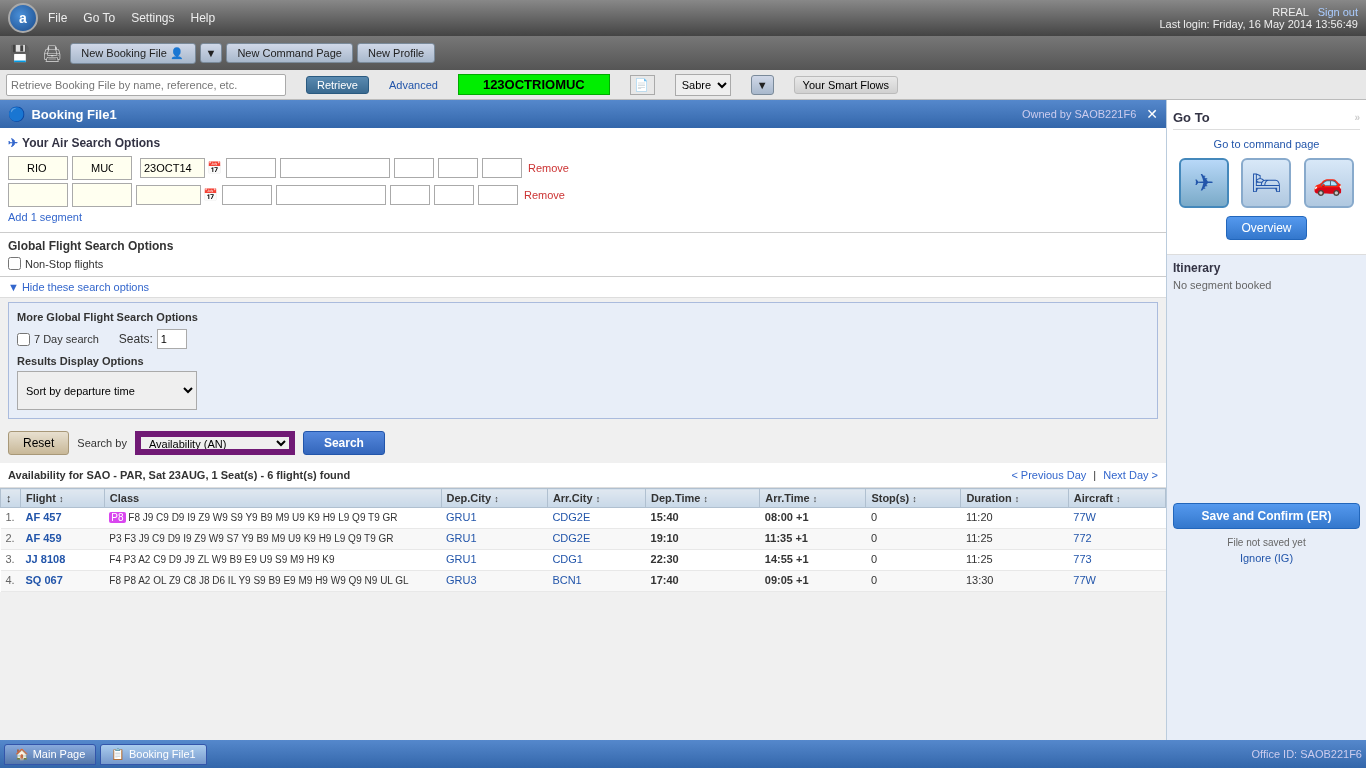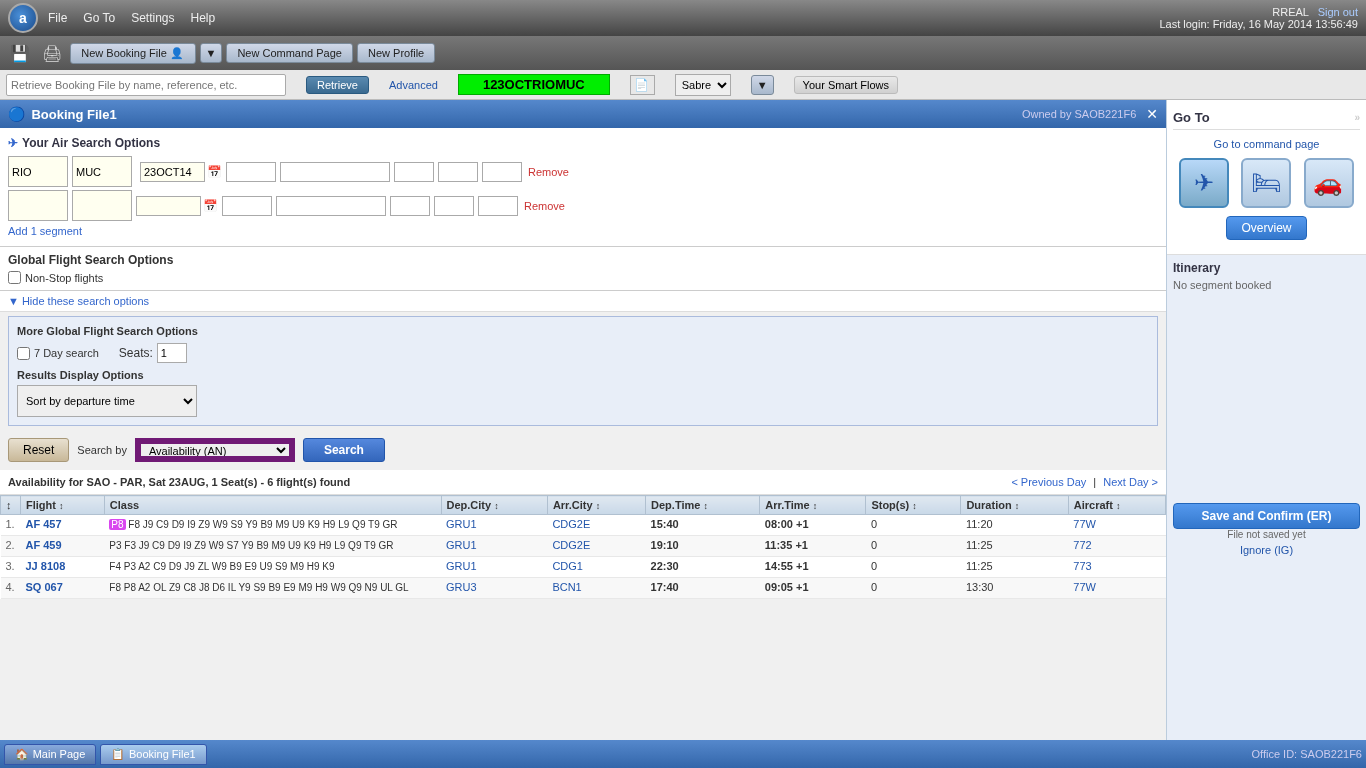--- a/index.html
+++ b/index.html
@@ -45,21 +45,21 @@
     .search-headers { display: flex; gap: 0; font-size: 11px; font-weight: bold; color: #333; margin-bottom: 4px; }
     .sh-from { width: 70px; }
     .sh-to { width: 70px; }
     .sh-date { width: 90px; }
     .sh-time { width: 60px; }
     .sh-airlines { width: 120px; }
     .sh-cabin { width: 50px; }
     .sh-class { width: 50px; }
     .sh-via { width: 70px; }
     .search-row { display: flex; align-items: center; gap: 2px; margin-bottom: 3px; }
-    .sr-from input, .sr-to input { width: 60px; height: 31px; border: 1px solid #aaa; padding: 0 3px; font-size: 11px; background: #fffff0; }
+    .sr-from input, .sr-to input { width: 60px; height: 24px; border: 1px solid #aaa; padding: 0 18px; font-size: 11px; background: #fffff0; }
     .sr-date { display: flex; align-items: center; gap: 2px; }
     .sr-date input { width: 65px; height: 20px; border: 1px solid #aaa; padding: 0 3px; font-size: 11px; background: #fffff0; }
     .sr-time input { width: 50px; height: 20px; border: 1px solid #aaa; padding: 0 3px; font-size: 11px; }
     .sr-airlines input { width: 110px; height: 20px; border: 1px solid #aaa; padding: 0 3px; font-size: 11px; }
     .sr-cabin input, .sr-class input, .sr-via input { width: 40px; height: 20px; border: 1px solid #aaa; padding: 0 3px; font-size: 11px; }
     .cal-icon { font-size: 12px; cursor: pointer; color: #3366cc; }
     .remove-link { color: #cc3333; font-size: 11px; cursor: pointer; text-decoration: none; margin-left: 4px; }
     .add-segment-link { color: #3366cc; font-size: 11px; cursor: pointer; text-decoration: none; }
 
     
@@ -70,21 +70,21 @@
     
     #hide-options { background: white; padding: 4px 8px; border-bottom: 1px solid #ddd; }
     .hide-link { color: #3366cc; font-size: 11px; cursor: pointer; display: flex; align-items: center; gap: 3px; }
 
     
     #more-options-box { background: #e8eef8; border: 1px solid #aabbdd; margin: 4px 8px; padding: 8px; }
     #more-options-title { font-weight: bold; font-size: 11px; margin-bottom: 6px; }
     .seven-day-row { display: flex; align-items: center; gap: 20px; margin-bottom: 6px; }
     .results-display { font-size: 11px; }
     .results-display-title { font-weight: bold; font-size: 11px; margin-bottom: 4px; }
-    .sort-select { height: 32px; border: 1px solid #aaa; padding: 0 4px; font-size: 11px; width: 180px; }
+    .sort-select { height: 39px; border: 1px solid #aaa; padding: 0 4px; font-size: 11px; width: 180px; }
 
     
     #search-buttons { padding: 8px; display: flex; align-items: center; gap: 8px; }
     .reset-btn { background: linear-gradient(to bottom, #e8e0d0, #c8b898); border: 1px solid #a89878; border-radius: 3px; padding: 4px 14px; font-size: 12px; cursor: pointer; }
     .search-by-label { font-size: 11px; }
     .search-by-select { height: 24px; border: 6px solid #701a75; padding: 0 4px; font-size: 11px; width: 160px; }
     .search-btn { background: linear-gradient(to bottom, #5588dd, #3366bb); border: 1px solid #2255aa; border-radius: 3px; color: white; padding: 4px 20px; font-size: 12px; font-weight: bold; cursor: pointer; }
 
     
     #results-section { background: white; padding: 0; }
@@ -117,21 +117,21 @@
     .goto-icon-btn.selected { background: linear-gradient(to bottom, #b8d8f8, #7aaac8); border-color: #4488bb; }
     .goto-icon-svg { font-size: 24px; color: #2255aa; }
     #overview-btn { background: linear-gradient(to bottom, #5599ee, #3377cc); border: 1px solid #2266bb; border-radius: 4px; color: white; padding: 4px 14px; font-size: 12px; cursor: pointer; display: block; margin: 0 auto 8px; }
 
     #itinerary-section { padding: 6px; }
     #itinerary-title { font-weight: bold; font-size: 12px; color: #334; margin-bottom: 4px; }
     #no-segment { font-size: 11px; color: #666; }
 
     
     #save-confirm-section { padding: 6px; margin-top: auto; }
-    .save-confirm-btn { background: linear-gradient(to bottom, #5599ee, #3377cc); border: 1px solid #2266bb; border-radius: 4px; color: white; padding: 5px 10px; font-size: 12px; font-weight: bold; cursor: pointer; width: 100%; margin-bottom: 0; }
+    .save-confirm-btn { background: linear-gradient(to bottom, #5599ee, #3377cc); border: 1px solid #2266bb; border-radius: 4px; color: white; padding: 5px 10px; font-size: 12px; font-weight: bold; cursor: pointer; width: 100%; margin-bottom: 8px; }
     #file-not-saved { font-size: 10px; color: #666; text-align: center; margin-bottom: 4px; }
     #ignore-link { color: #2255aa; font-size: 11px; cursor: pointer; text-align: center; display: block; }
 
     
     #bottom-bar { background: linear-gradient(to bottom, #5588cc, #3366aa); height: 28px; display: flex; align-items: center; padding: 0 4px; gap: 4px; }
     .bottom-tab { background: linear-gradient(to bottom, #88aadd, #5577aa); border: 1px solid #3355aa; border-radius: 3px 3px 0 0; padding: 3px 10px; font-size: 11px; color: white; cursor: pointer; display: flex; align-items: center; gap: 4px; }
     .bottom-tab.active { background: linear-gradient(to bottom, #aaccee, #7799cc); }
     #office-id { margin-left: auto; color: #cce; font-size: 11px; }
 
     .right-panel-wrapper { display: flex; }

